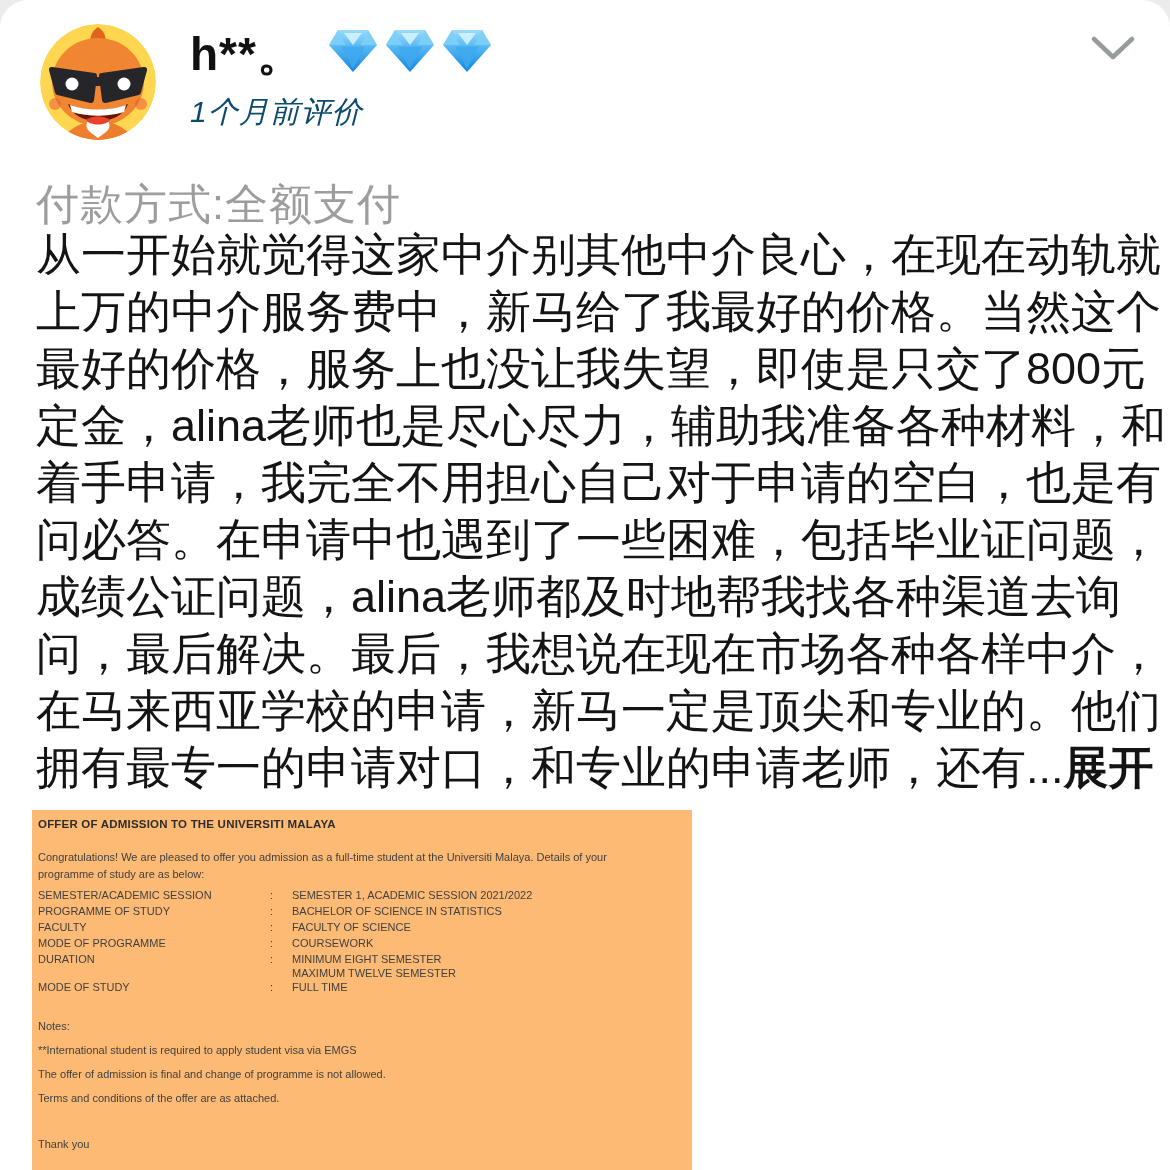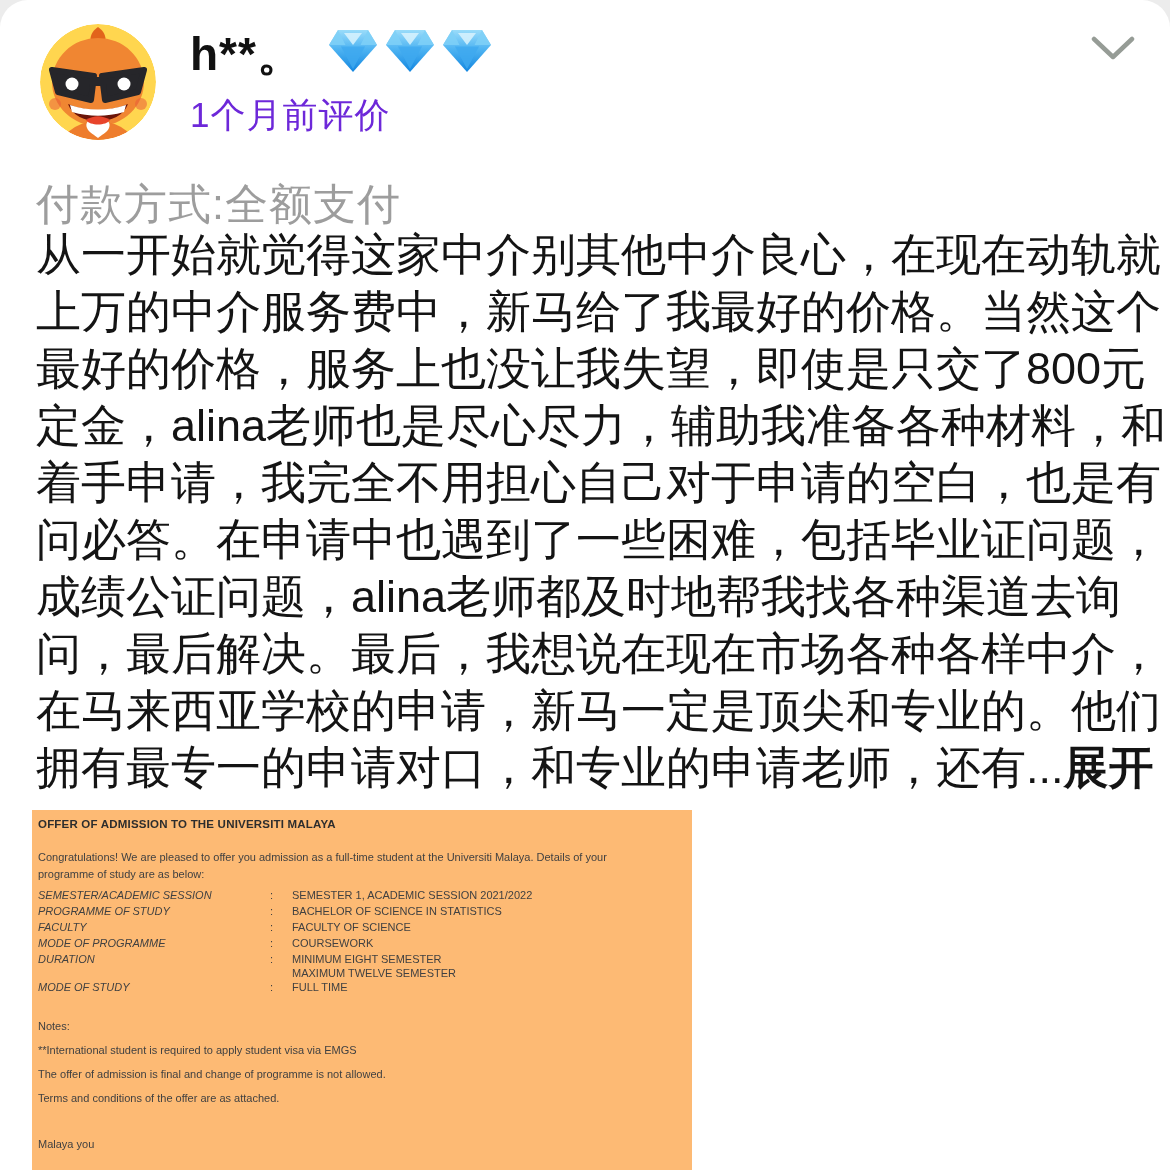--- a/index.html
+++ b/index.html
@@ -13,36 +13,36 @@
   }
   
   .header{position:absolute;top:24px;left:40px;right:36px;display:flex;}
   .avatar{width:116px;height:116px;border-radius:50%;overflow:hidden;flex:0 0 auto;}
   .avatar svg{display:block;width:116px;height:116px;}
   .header-info{margin-left:34px;padding-top:4px;}
   .name-row{display:flex;align-items:center;}
   .username{font-size:46px;font-weight:700;color:#111111;letter-spacing:1px;line-height:52px;}
   .diamonds{display:flex;gap:3px;margin-left:22px;margin-top:-6px;}
   .diamond{width:54px;height:48px;}
-  .timestamp{margin-top:12px;font-size:35px;color:#6d28d9;letter-spacing:1px;}
+  .timestamp{margin-top:12px;font-size:30px;color:#0c4a6e;letter-spacing:1px;font-style:italic;}
   .collapse{position:absolute;top:36px;right:35px;width:44px;height:26px;cursor:pointer;}
   
   .payment{position:absolute;left:36px;top:176px;font-size:43px;color:#9d9d9d;letter-spacing:1px;}
   
   .review{position:absolute;left:36px;top:226px;width:1110px;color:#141414;}
   .review .line{font-size:45px;line-height:57px;white-space:nowrap;letter-spacing:0px;}
   .expand{display:inline;cursor:pointer;color:#141414;font-weight:bold;}
   
   .attachment{position:absolute;left:32px;top:810px;width:660px;height:360px;background:#fdba74;cursor:pointer;}
   .doc{padding:8px 0 0 6px;color:#414141;filter:blur(0.35px);}
   .doc-title{font-size:11.5px;font-weight:700;color:#2d2d2d;letter-spacing:.2px;}
   .doc-intro{margin-top:19px;font-size:11px;line-height:17px;}
   .doc-table{margin-top:4px;font-size:11px;}
   .doc-row{display:flex;line-height:16px;}
-  .doc-label{width:232px;flex:0 0 auto;font-style:italic;}
+  .doc-label{width:232px;flex:0 0 auto;}
   .doc-colon{width:22px;flex:0 0 auto;}
   .doc-value{flex:1;}
   .doc-value .v2{line-height:12px;}
   .doc-notes-heading{margin-top:23px;font-size:11px;line-height:16px;}
   .doc-note{margin-top:8px;font-size:11px;line-height:16px;}
   .doc-closing{margin-top:30px;font-size:11px;line-height:16px;}
 </style>
 </head>
 <body>
 
@@ -173,17 +173,17 @@
         <div class="doc-row">
           <div class="doc-label">MODE OF STUDY</div>
           <div class="doc-colon">:</div>
           <div class="doc-value">FULL TIME</div>
         </div>
       </div>
       <div class="doc-notes-heading">Notes:</div>
       <div class="doc-note">**International student is required to apply student visa via EMGS</div>
       <div class="doc-note">The offer of admission is final and change of programme is not allowed.</div>
       <div class="doc-note">Terms and conditions of the offer are as attached.</div>
-      <div class="doc-closing">Malaya you</div>
+      <div class="doc-closing">Thank you</div>
     </div>
   </div>
 
 </div>
 
 </body></html>

